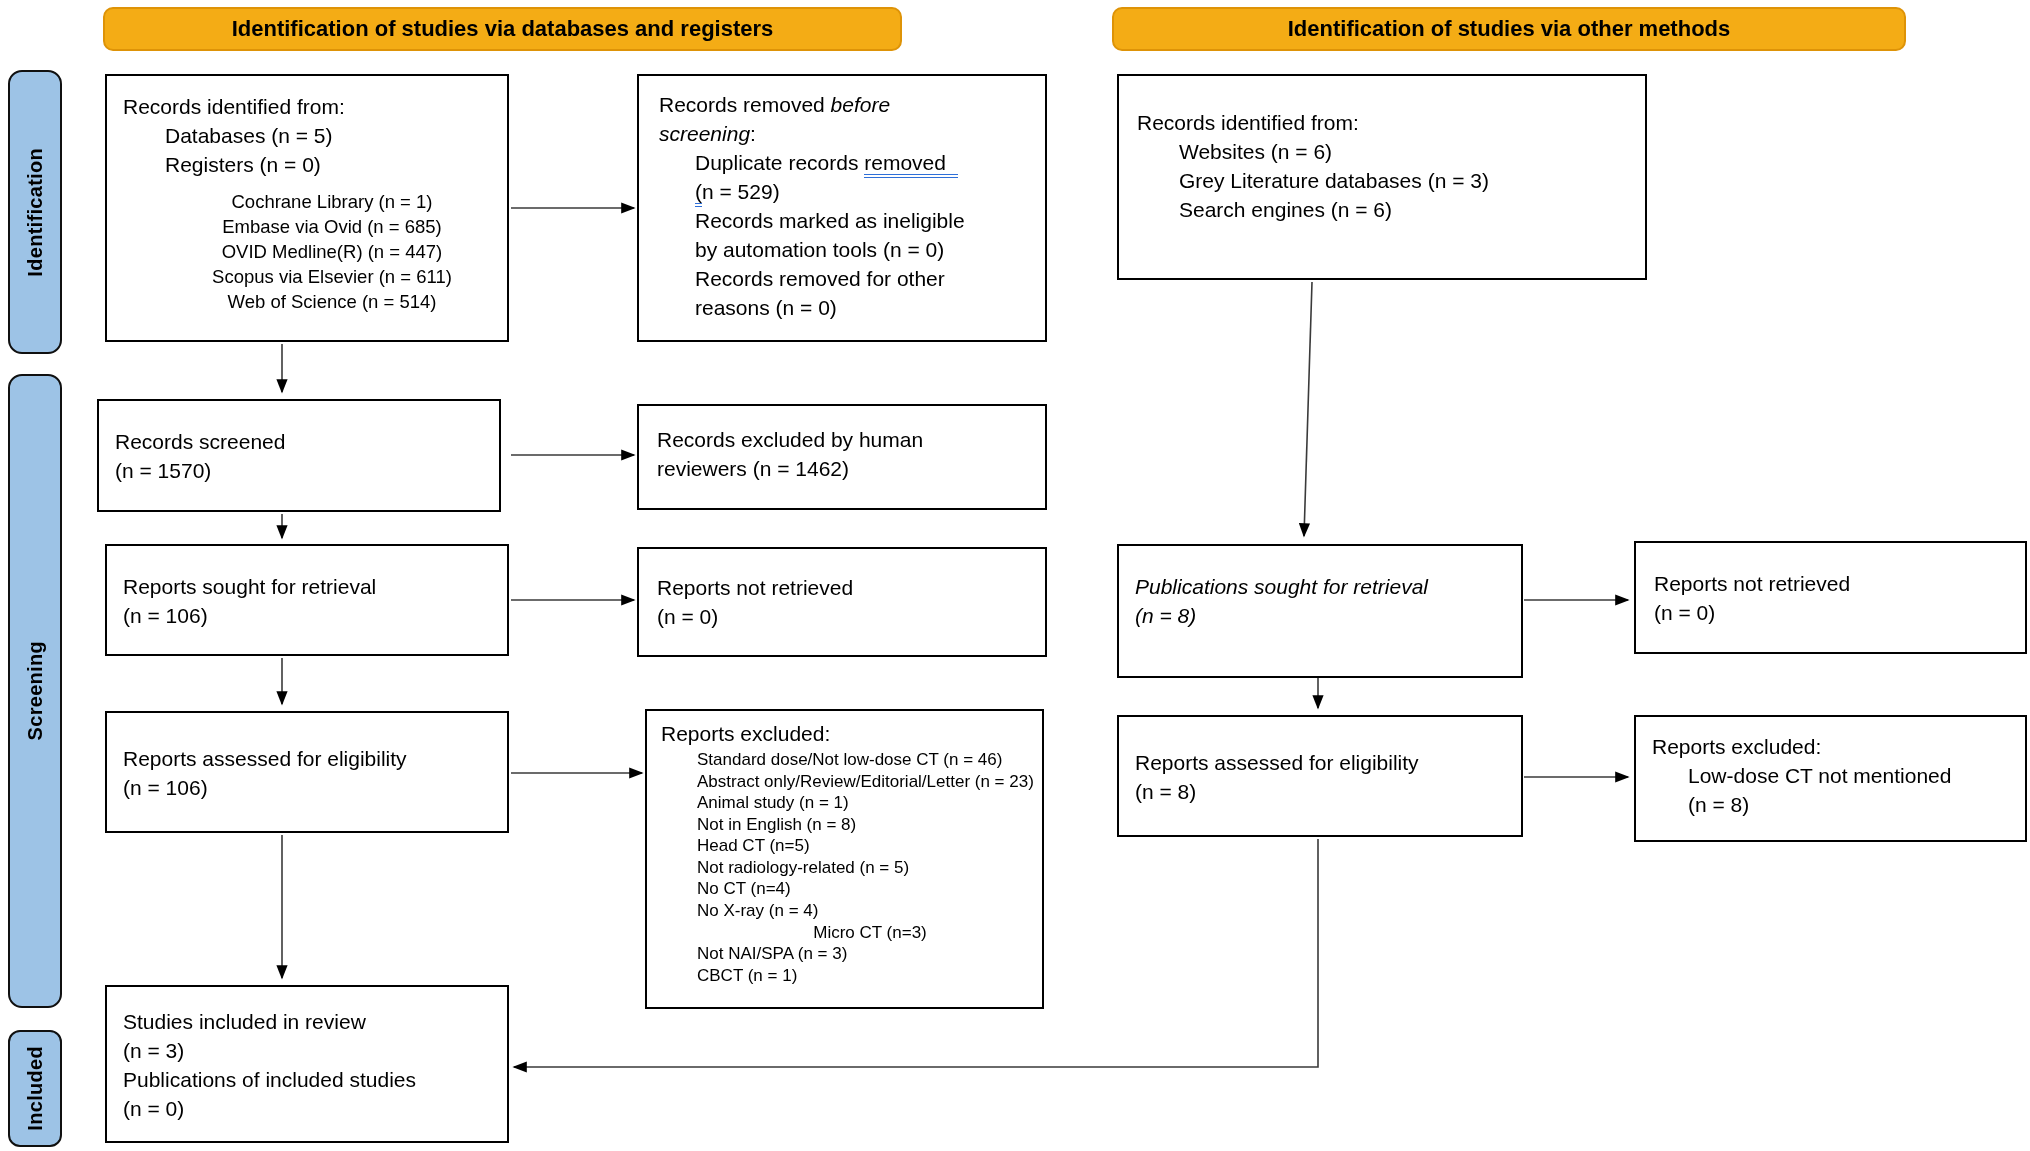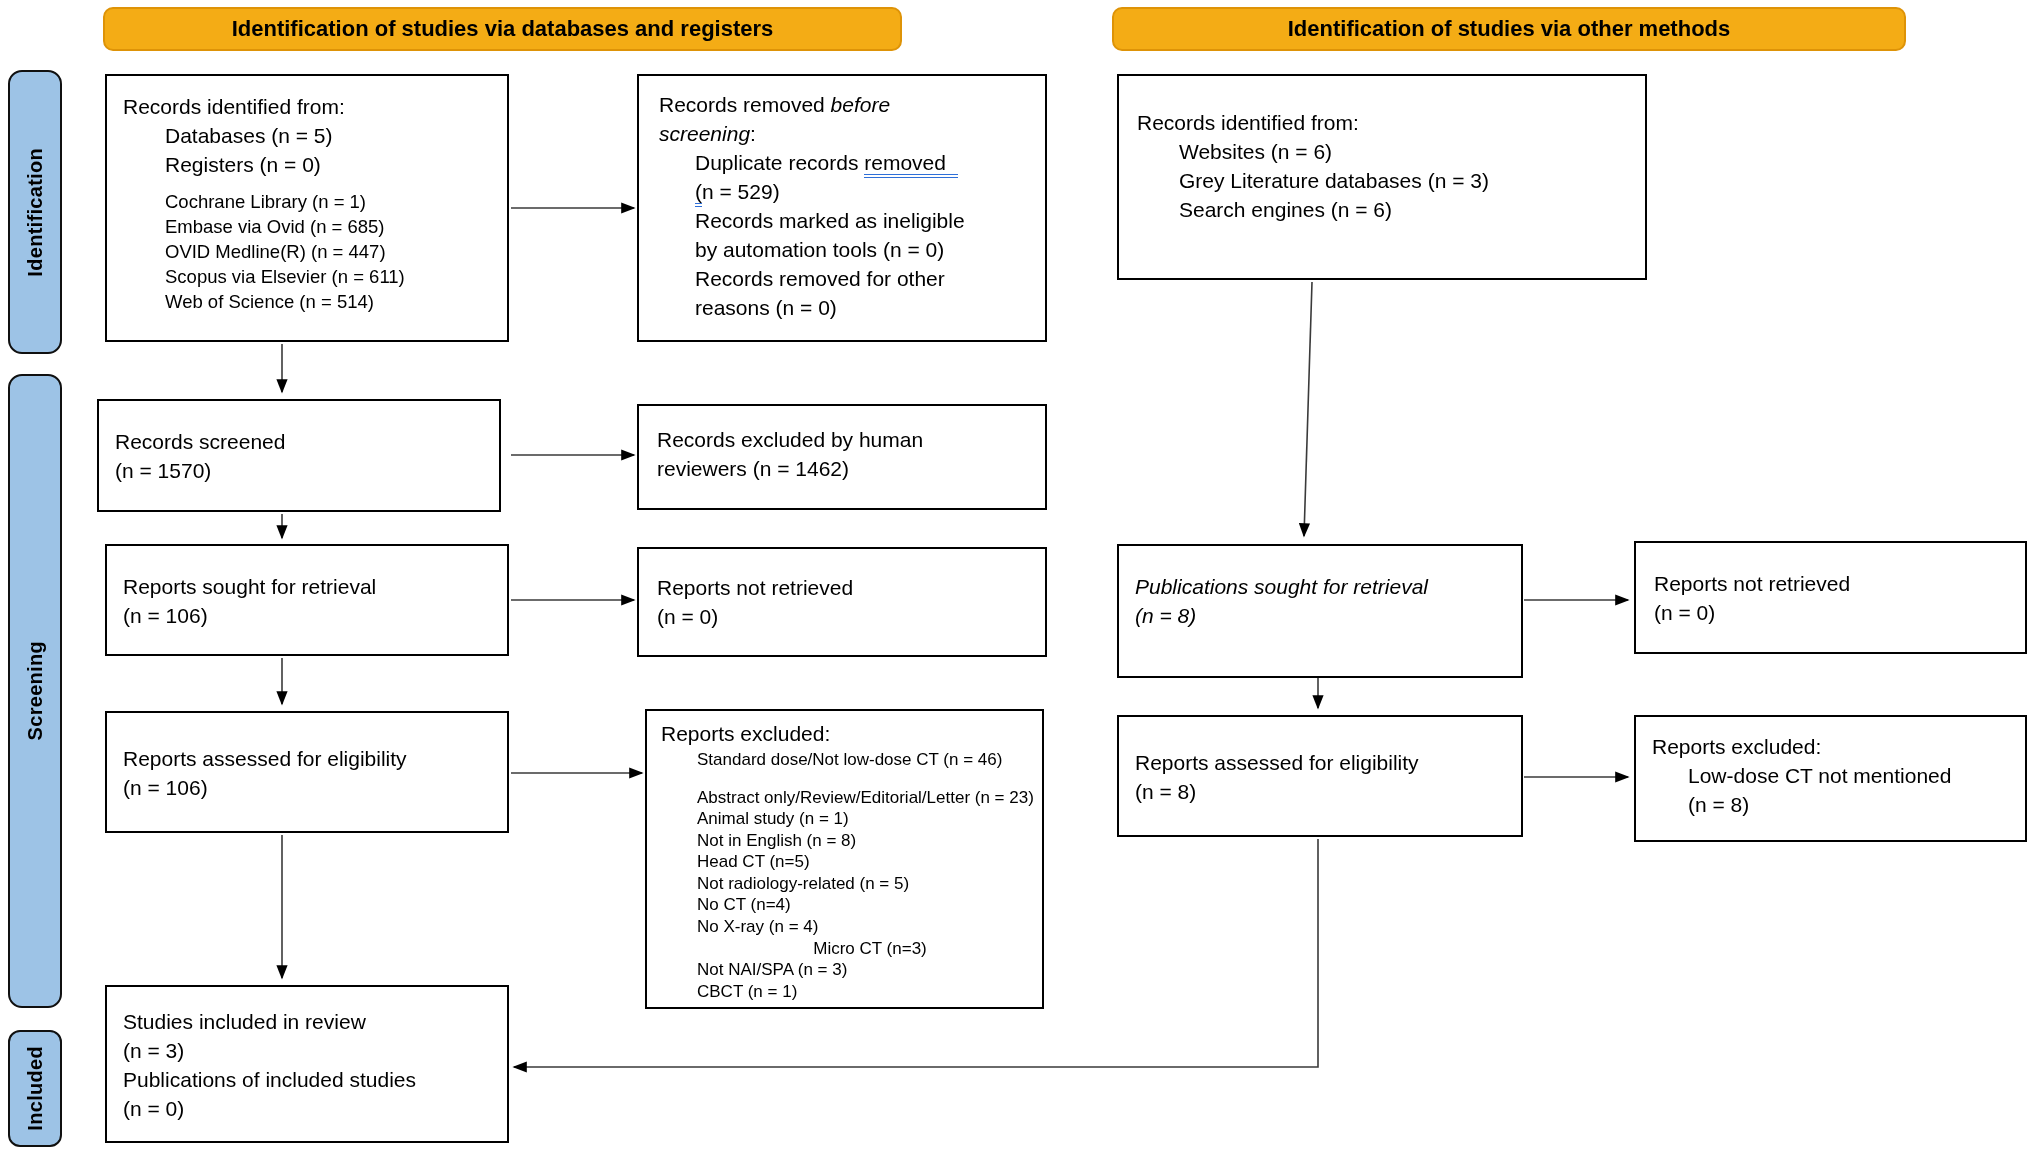--- a/index.html
+++ b/index.html
@@ -20,21 +20,21 @@
   .ribbon span{
     writing-mode:vertical-rl;transform:rotate(180deg);
     font-weight:bold;font-size:20px;letter-spacing:.3px;white-space:nowrap;
   }
   .bx{
     position:absolute;background:#fff;border:2.5px solid #000;
     font-size:21px;line-height:1.38;box-sizing:border-box;
   }
   .ind{margin-left:42px;}
   .ind2{margin-left:36px;}
-  .sub{font-size:18.5px;line-height:1.35;}
+  .sub{font-size:18.5px;line-height:1.35;text-align:center;}
   .sub2{font-size:17px;line-height:1.27;}
   .it{font-style:italic;text-align:center;}
   .u-blue{border-bottom:4px double #2E6FD8;padding-right:12px;}
   .u-blue2{border-bottom:4px double #2E6FD8;}
   .gap10{height:10px;}
 </style>
 </head>
 <body>
 
 <div class="canvas">
@@ -129,21 +129,21 @@
   </div>
 
   <div class="bx" style="left:105px;top:711px;width:404px;height:122px;padding:32px 8px 0 16px;">
     <div>Reports assessed for eligibility</div>
     <div>(n = 106)</div>
   </div>
 
   <div class="bx" style="left:645px;top:709px;width:399px;height:300px;padding:9px 6px 0 14px;">
     <div>Reports excluded:</div>
     <div class="ind2 sub2" style="width:346px;">Standard dose/Not low-dose CT (n = 46)</div>
-    <div class="ind2 sub2" style="width:346px;margin-top:16px;">Abstract only/Review/Editorial/Letter (n = 23)</div>
+    <div class="ind2 sub2" style="width:346px;">Abstract only/Review/Editorial/Letter (n = 23)</div>
     <div class="ind2 sub2" style="width:346px;">Animal study (n = 1)</div>
     <div class="ind2 sub2" style="width:346px;">Not in English (n = 8)</div>
     <div class="ind2 sub2" style="width:346px;">Head CT (n=5)</div>
     <div class="ind2 sub2" style="width:346px;">Not radiology-related (n = 5)</div>
     <div class="ind2 sub2" style="width:346px;">No CT (n=4)</div>
     <div class="ind2 sub2" style="width:346px;">No X-ray (n = 4)</div>
     <div class="ind2 sub2" style="width:346px;text-align:center;">Micro CT (n=3)</div>
     <div class="ind2 sub2" style="width:346px;">Not NAI/SPA (n = 3)</div>
     <div class="ind2 sub2" style="width:346px;">CBCT (n = 1)</div>
   </div>

